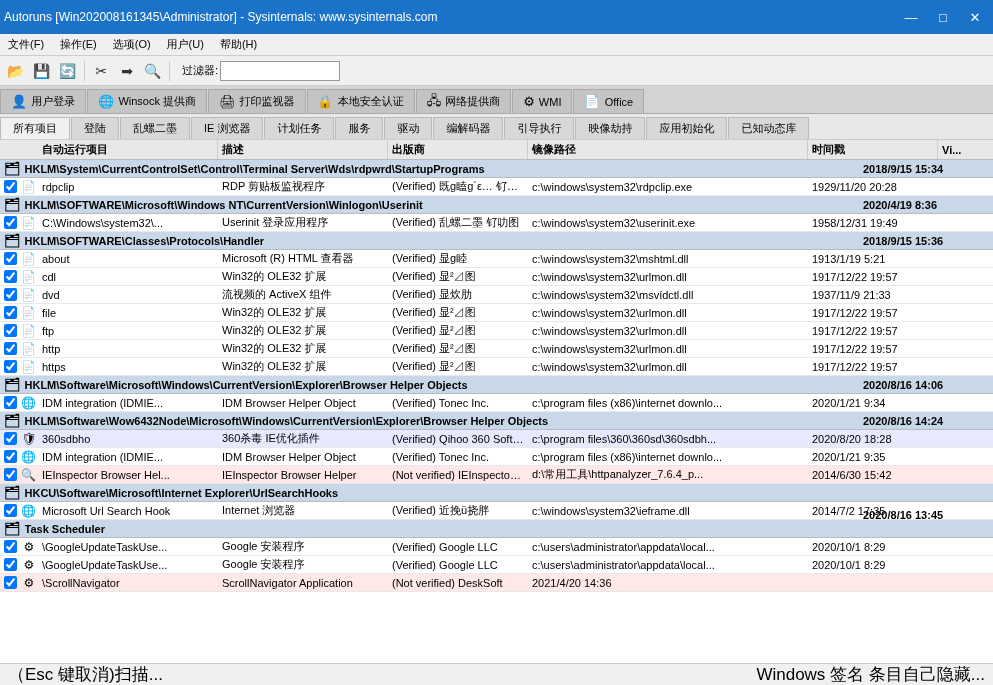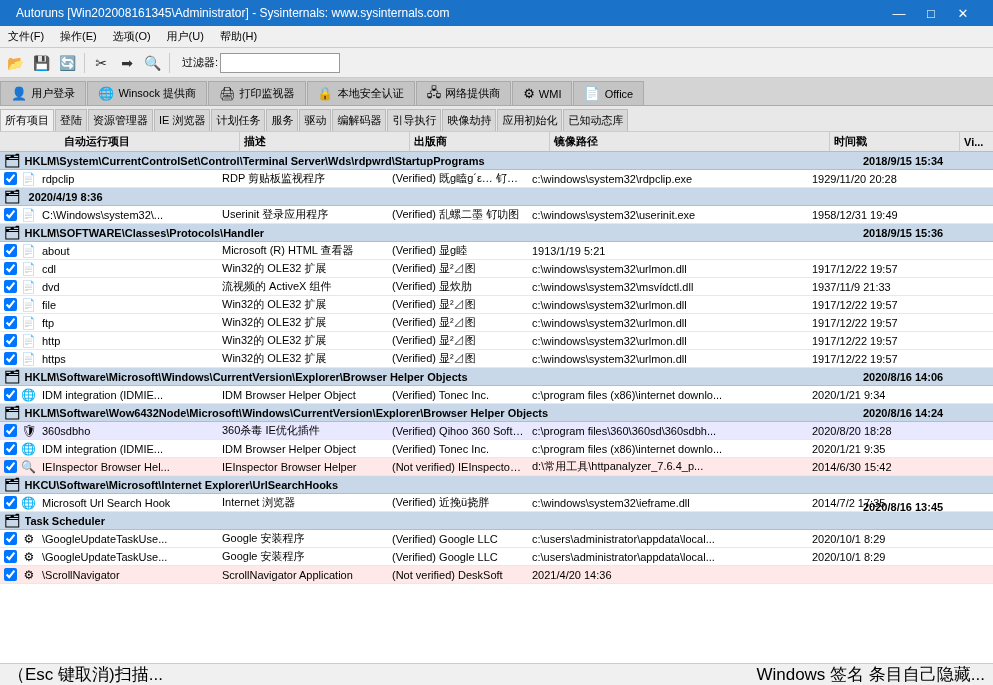--- a/index.html
+++ b/index.html
@@ -10,25 +10,25 @@
       width: 993px;
       height: 685px;
       overflow: hidden;
       display: flex;
       flex-direction: column;
     }
     
     #title-bar {
       background: #1a73c8;
       color: white;
-      height: 26px;
+      height: 34px;
       display: flex;
       align-items: center;
       justify-content: space-between;
-      padding: 0 16px;
+      padding: 0 4px;
       font-size: 12px;
       flex-shrink: 0;
     }
     #title-bar .window-controls { display: flex; gap: 4px; }
     .win-btn {
       width: 28px; height: 20px;
       background: transparent;
       border: none;
       color: white;
       cursor: pointer;
@@ -111,21 +111,21 @@
     #tabs2 {
       background: #e8e8e8;
       height: 26px;
       display: flex;
       align-items: flex-end;
       border-bottom: 1px solid #ccc;
       flex-shrink: 0;
       overflow-x: auto;
     }
     .tab2 {
-      padding: 2px 4px;
+      padding: 2px 12px;
       font-size: 11px;
       cursor: pointer;
       background: #d8d8d8;
       border: 1px solid #bbb;
       border-bottom: none;
       margin-right: 1px;
       white-space: nowrap;
       height: 22px;
       display: flex;
       align-items: center;
@@ -135,21 +135,20 @@
     
     #col-header {
       background: #e8e8e8;
       height: 20px;
       display: flex;
       align-items: center;
       border-bottom: 1px solid #bbb;
       flex-shrink: 0;
       font-size: 11px;
       font-weight: bold;
-      padding-left: 22px;
     }
     .col-h {
       padding: 0 4px;
       border-right: 1px solid #ccc;
       height: 100%;
       display: flex;
       align-items: center;
       overflow: hidden;
       white-space: nowrap;
       cursor: pointer;
@@ -291,21 +290,21 @@
     </div>
     <div class="tab">
       <span style="font-size:13px">📄</span>
       <span>Office</span>
     </div>
   </div>
 
 <div id="tabs2">
 <div class="tab2 active">所有项目</div>
     <div class="tab2">登陆</div>
-    <div class="tab2">资源管理器</div>
+    <div class="tab2">乱螺二墨</div>
     <div class="tab2">IE 浏览器</div>
     <div class="tab2">计划任务</div>
     <div class="tab2">服务</div>
     <div class="tab2">驱动</div>
     <div class="tab2">编解码器</div>
     <div class="tab2">引导执行</div>
     <div class="tab2">映像劫持</div>
     <div class="tab2">应用初始化</div>
     <div class="tab2">已知动态库</div>
   </div>
@@ -334,20 +333,21 @@
       <div class="row-icon">📄</div>
       <div class="cell w-name" title="rdpclip">rdpclip</div>
       <div class="cell w-desc" title="RDP 剪贴板监视程序">RDP 剪贴板监视程序</div>
       <div class="cell w-pub" title="(Verified) 既g瞌g´ε…   钌叻图">(Verified) 既g瞌g´ε…   钌叻图</div>
       <div class="cell w-path" title="c:\windows\system32\rdpclip.exe">c:\windows\system32\rdpclip.exe</div>
       <div class="cell w-time">1929/11/20 20:28</div>
       <div class="cell w-ver"></div>
     </div>
     <div class="group-row">
       <span class="group-icon">🗂</span>
+      <span style="flex:1;overflow:hidden;white-space:nowrap;text-overflow:ellipsis;">HKLM\SOFTWARE\Microsoft\Windows NT\CurrentVersion\Winlogon\Userinit</span>
       <span style="width:130px;flex-shrink:0;padding:0 4px;">2020/4/19 8:36</span>
     </div>
     <div class="data-row">
       <div class="row-check">
         <input type="checkbox" checked="" style="width: 13px; height: 13px;">
       </div>
       <div class="row-icon">📄</div>
       <div class="cell w-name" title="C:\Windows\system32\...">C:\Windows\system32\...</div>
       <div class="cell w-desc" title="Userinit 登录应用程序">Userinit 登录应用程序</div>
       <div class="cell w-pub" title="(Verified) 乱螺二墨   钌叻图">(Verified) 乱螺二墨   钌叻图</div>
@@ -361,20 +361,21 @@
       <span style="width:130px;flex-shrink:0;padding:0 4px;">2018/9/15 15:36</span>
     </div>
     <div class="data-row">
       <div class="row-check">
         <input type="checkbox" checked="" style="width: 13px; height: 13px;">
       </div>
       <div class="row-icon">📄</div>
       <div class="cell w-name" title="about">about</div>
       <div class="cell w-desc" title="Microsoft (R) HTML 查看器">Microsoft (R) HTML 查看器</div>
       <div class="cell w-pub" title="(Verified) 显g睦">(Verified) 显g睦</div>
+      <div class="cell w-path" title="c:\windows\system32\mshtml.dll">c:\windows\system32\mshtml.dll</div>
       <div class="cell w-time">1913/1/19 5:21</div>
       <div class="cell w-ver"></div>
     </div>
     <div class="data-row">
       <div class="row-check">
         <input type="checkbox" checked="" style="width: 13px; height: 13px;">
       </div>
       <div class="row-icon">📄</div>
       <div class="cell w-name" title="cdl">cdl</div>
       <div class="cell w-desc" title="Win32的 OLE32 扩展">Win32的 OLE32 扩展</div>

